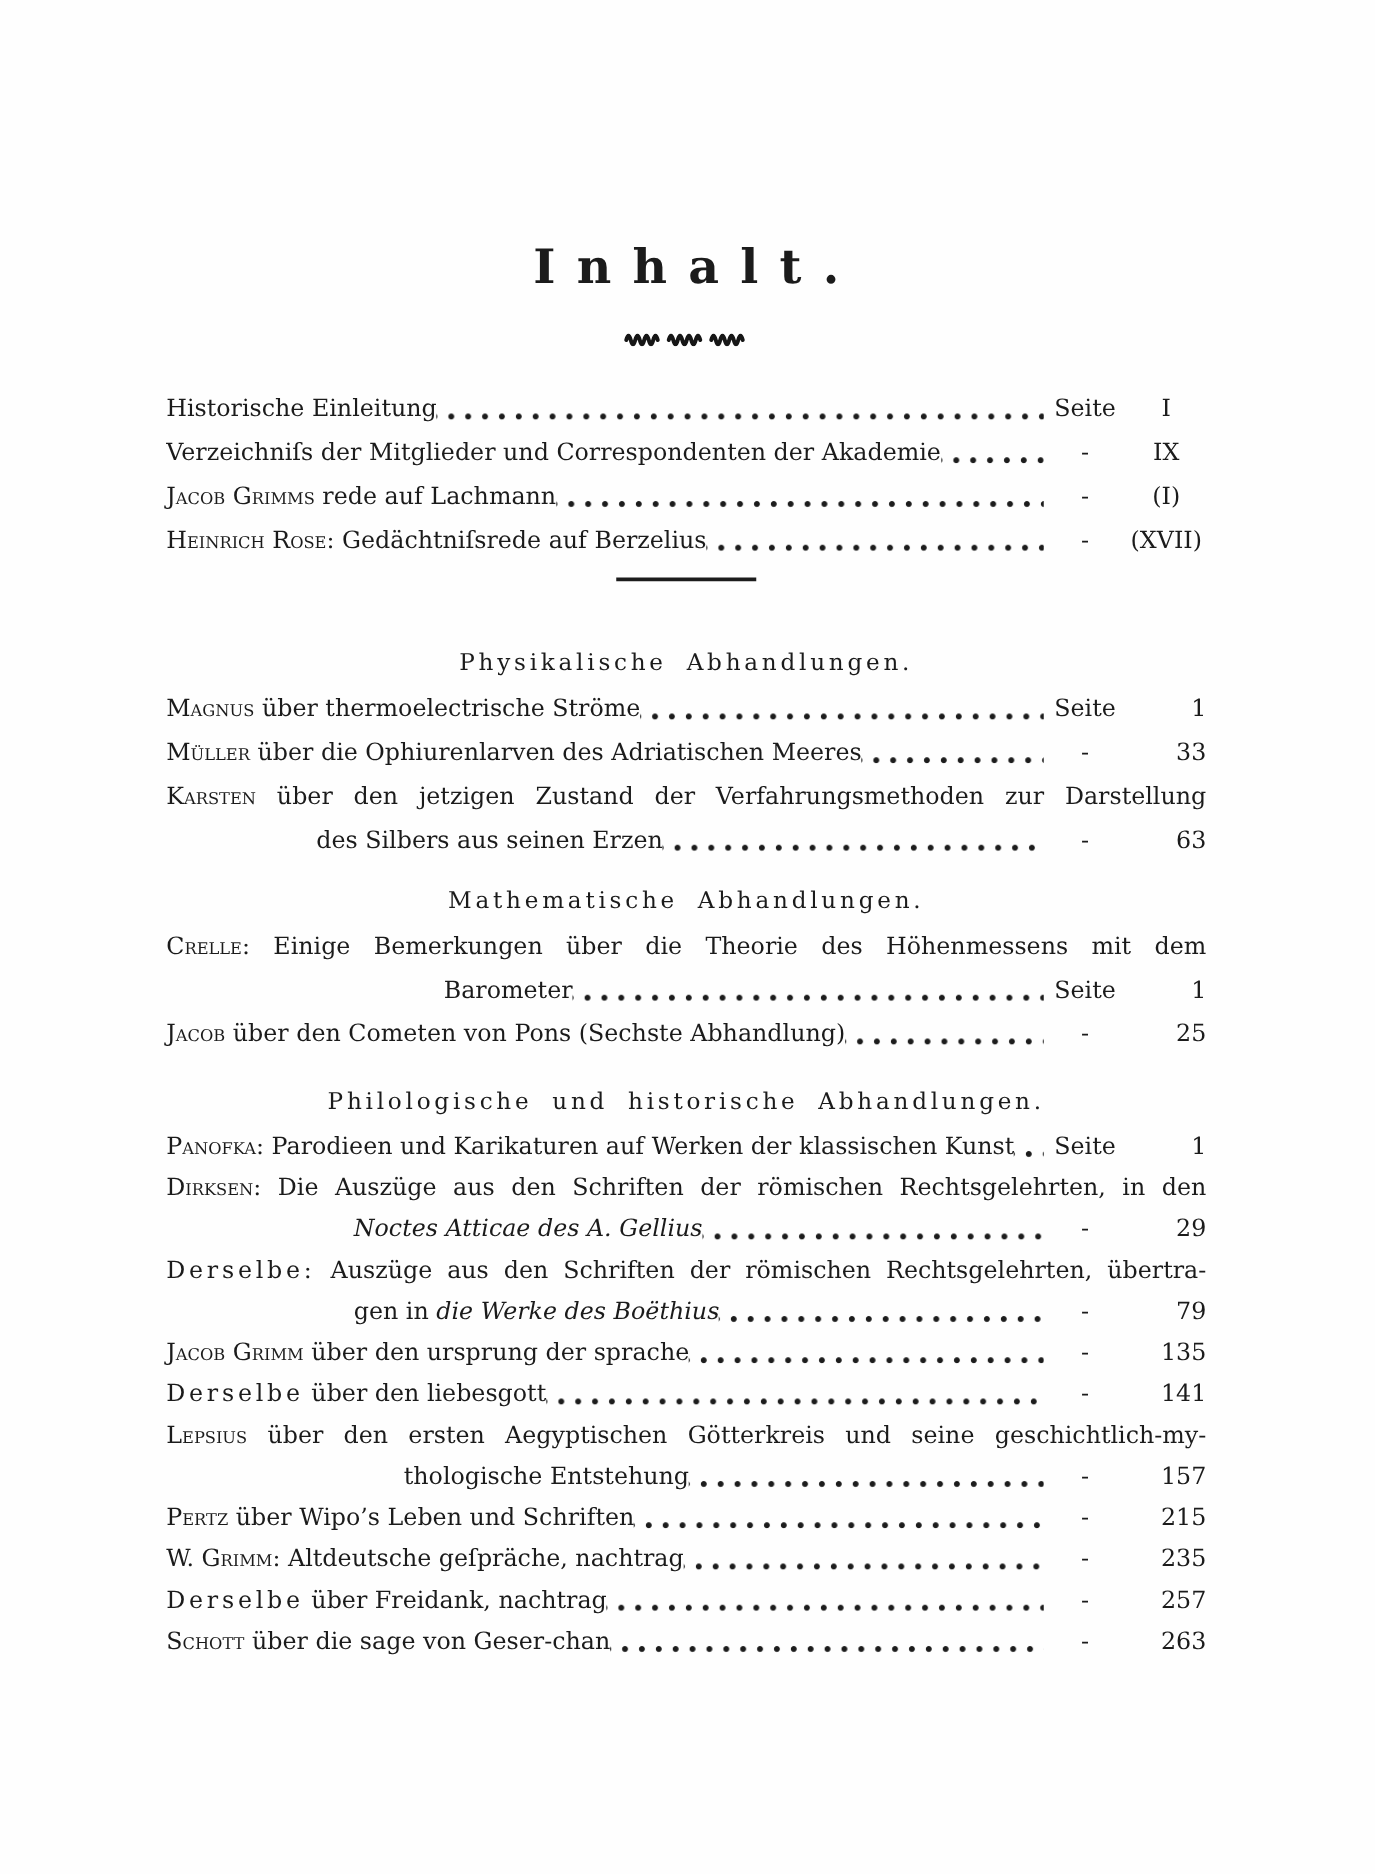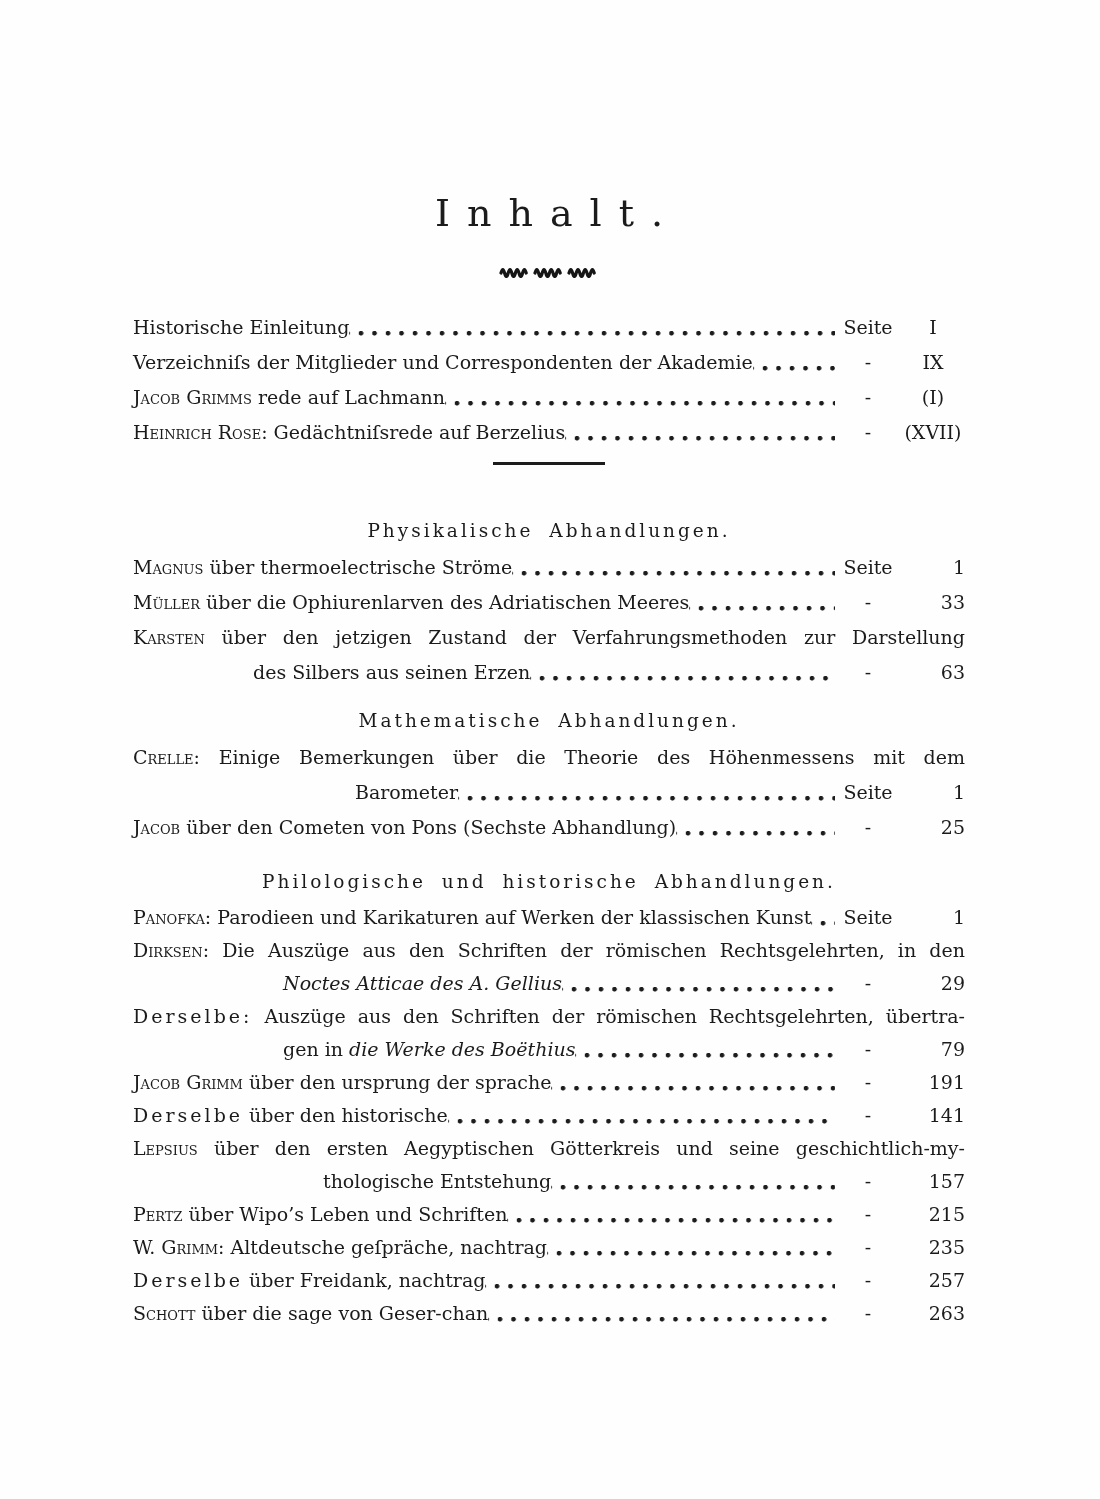--- a/index.html
+++ b/index.html
@@ -11,21 +11,21 @@
     color:#1b1b1b;
     font-family:"DejaVu Serif","Liberation Serif",serif;
     font-size:19px;
     box-sizing:border-box;
     padding:190px 135px 0 133px;
     overflow:hidden;
   }
   .title{
     text-align:center;
     font-size:38px;
-    font-weight:normal;
+    font-weight:bold;
     letter-spacing:17px;
     padding-left:17px;
     height:46px;line-height:46px;
   }
   .ornament-wrap{margin-top:24px;text-align:center;height:14px;}
   .front{margin-top:36px;}
   .row{display:flex;height:35px;line-height:35px;white-space:nowrap;align-items:stretch;}
   .t{flex:0 0 auto;}
   .sc{font-variant:small-caps;}
   .sp{letter-spacing:3px;}
@@ -190,25 +190,25 @@
         <span class="dots"></span>
         <span class="marker">-</span>
         <span class="page-num">79</span>
       </div>
     </div>
 
     <div class="row">
       <span class="t"><span class="sc">Jacob Grimm</span><span> über den ursprung der sprache </span></span>
       <span class="dots"></span>
       <span class="marker">-</span>
-      <span class="page-num">191</span>
-    </div>
-
-    <div class="row">
-      <span class="t"><span class="sp">Derselbe</span><span> über den historische</span></span>
+      <span class="page-num">135</span>
+    </div>
+
+    <div class="row">
+      <span class="t"><span class="sp">Derselbe</span><span> über den liebesgott</span></span>
       <span class="dots"></span>
       <span class="marker">-</span>
       <span class="page-num">141</span>
     </div>
 
     <div class="entry">
       <div class="line1"><span class="sc">Lepsius</span><span> über den ersten Aegyptischen Götterkreis und seine geschichtlich-my-</span></div>
       <div class="row">
         <span class="ind ind-l"></span>
         <span class="t"><span>thologische Entstehung</span><span class="it"></span></span>

